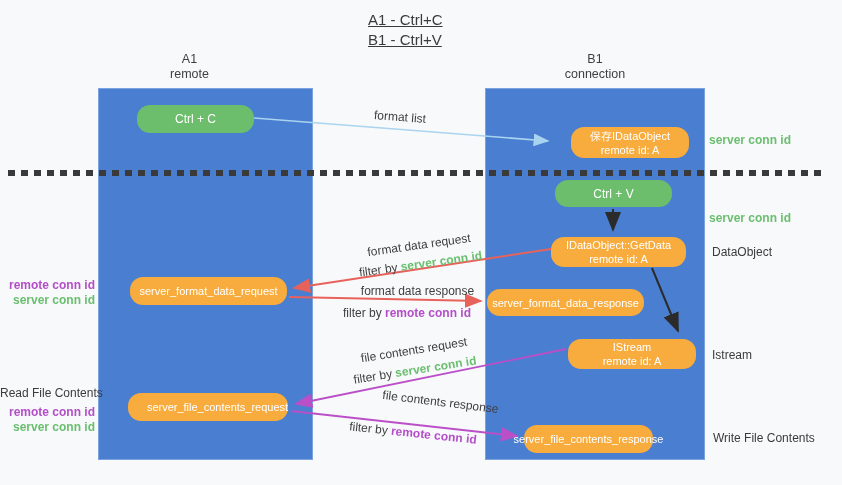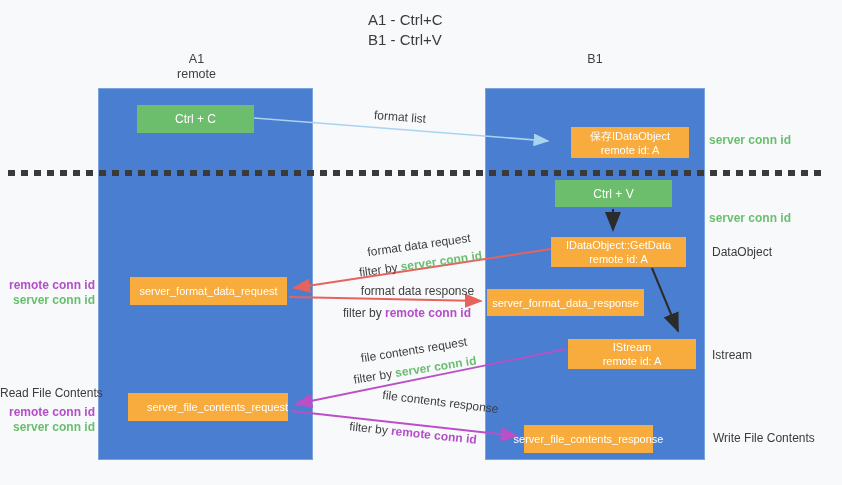--- a/index.html
+++ b/index.html
@@ -1,32 +1,32 @@
 <!DOCTYPE html>
 <html><head>
 <meta charset="utf-8">
 <style>
   * { margin:0; padding:0; box-sizing:border-box; }
   html,body { width:842px; height:485px; overflow:hidden; }
   body { font-family:"Liberation Sans","DejaVu Sans",sans-serif; background:#f8f9fb; position:relative; }
   .stage { position:absolute; left:0; top:0; width:842px; height:485px; }
 
-  .title { position:absolute; left:368px; top:10px; font-size:15px; line-height:20px; color:#3b3b3b; }
+  .title { position:absolute; left:368px; top:10px; font-size:15px; line-height:20px; color:#3b3b3b;text-decoration:underline; }
 
   .lane { position:absolute; top:88px; height:372px; background:#4a7ed1; border:1px solid #7ba3e0; }
   .lane-a { left:98px;  width:215px; }
   .lane-b { left:485px; width:220px; }
   .lane-header { position:absolute; top:52px; font-size:12.5px; line-height:15px; color:#3f3f3f; text-align:center; }
-  .lane-header.ha { left:89px;  width:215px; }
+  .lane-header.ha { left:82px;  width:215px; }
   .lane-header.hb { left:485px; width:220px; }
 
   svg.wires { position:absolute; left:0; top:0; z-index:3; pointer-events:none; }
 
   .node { position:absolute; z-index:4; display:flex; flex-direction:column; align-items:center;
-          justify-content:center; color:#ffffff; text-align:center; }
+          justify-content:center; color:#ffffff; text-align:center;border-radius:13px; }
   .node.green  { background:#6cbd6c; font-size:12px; }
   .node.orange { background:#f7ac3d; font-size:11px; line-height:14px; }
 
   .edge-label { position:absolute; z-index:5; font-size:12px; color:#3f3f3f; white-space:nowrap; text-align:center; }
   .k-server { color:#6abf6f; font-weight:bold; }
   .k-remote { color:#b44ec8; font-weight:bold; }
 
   .side { position:absolute; z-index:5; font-size:12px; white-space:nowrap; }
   .side.bold { font-weight:bold; }
   .side.right-align { text-align:right; width:95px; left:0; }
@@ -47,20 +47,21 @@
     <div>A1 - Ctrl+C</div>
     <div>B1 - Ctrl+V</div>
   </div>
 
   <div class="lane-header ha">
     <div>A1</div>
     <div>remote</div>
   </div>
   <div class="lane-header hb">
     <div>B1</div>
+    <div>connection</div>
   </div>
 
   <div class="lane lane-a"></div>
   <div class="lane lane-b"></div>
 
   <svg class="wires" width="842" height="485" viewBox="0 0 842 485">
     <defs>
       <marker id="m-blue" markerWidth="10" markerHeight="8" refX="9" refY="4" orient="auto">
           <polygon points="0 0,10 4,0 8" fill="#a9d4f0"></polygon>
         </marker>

